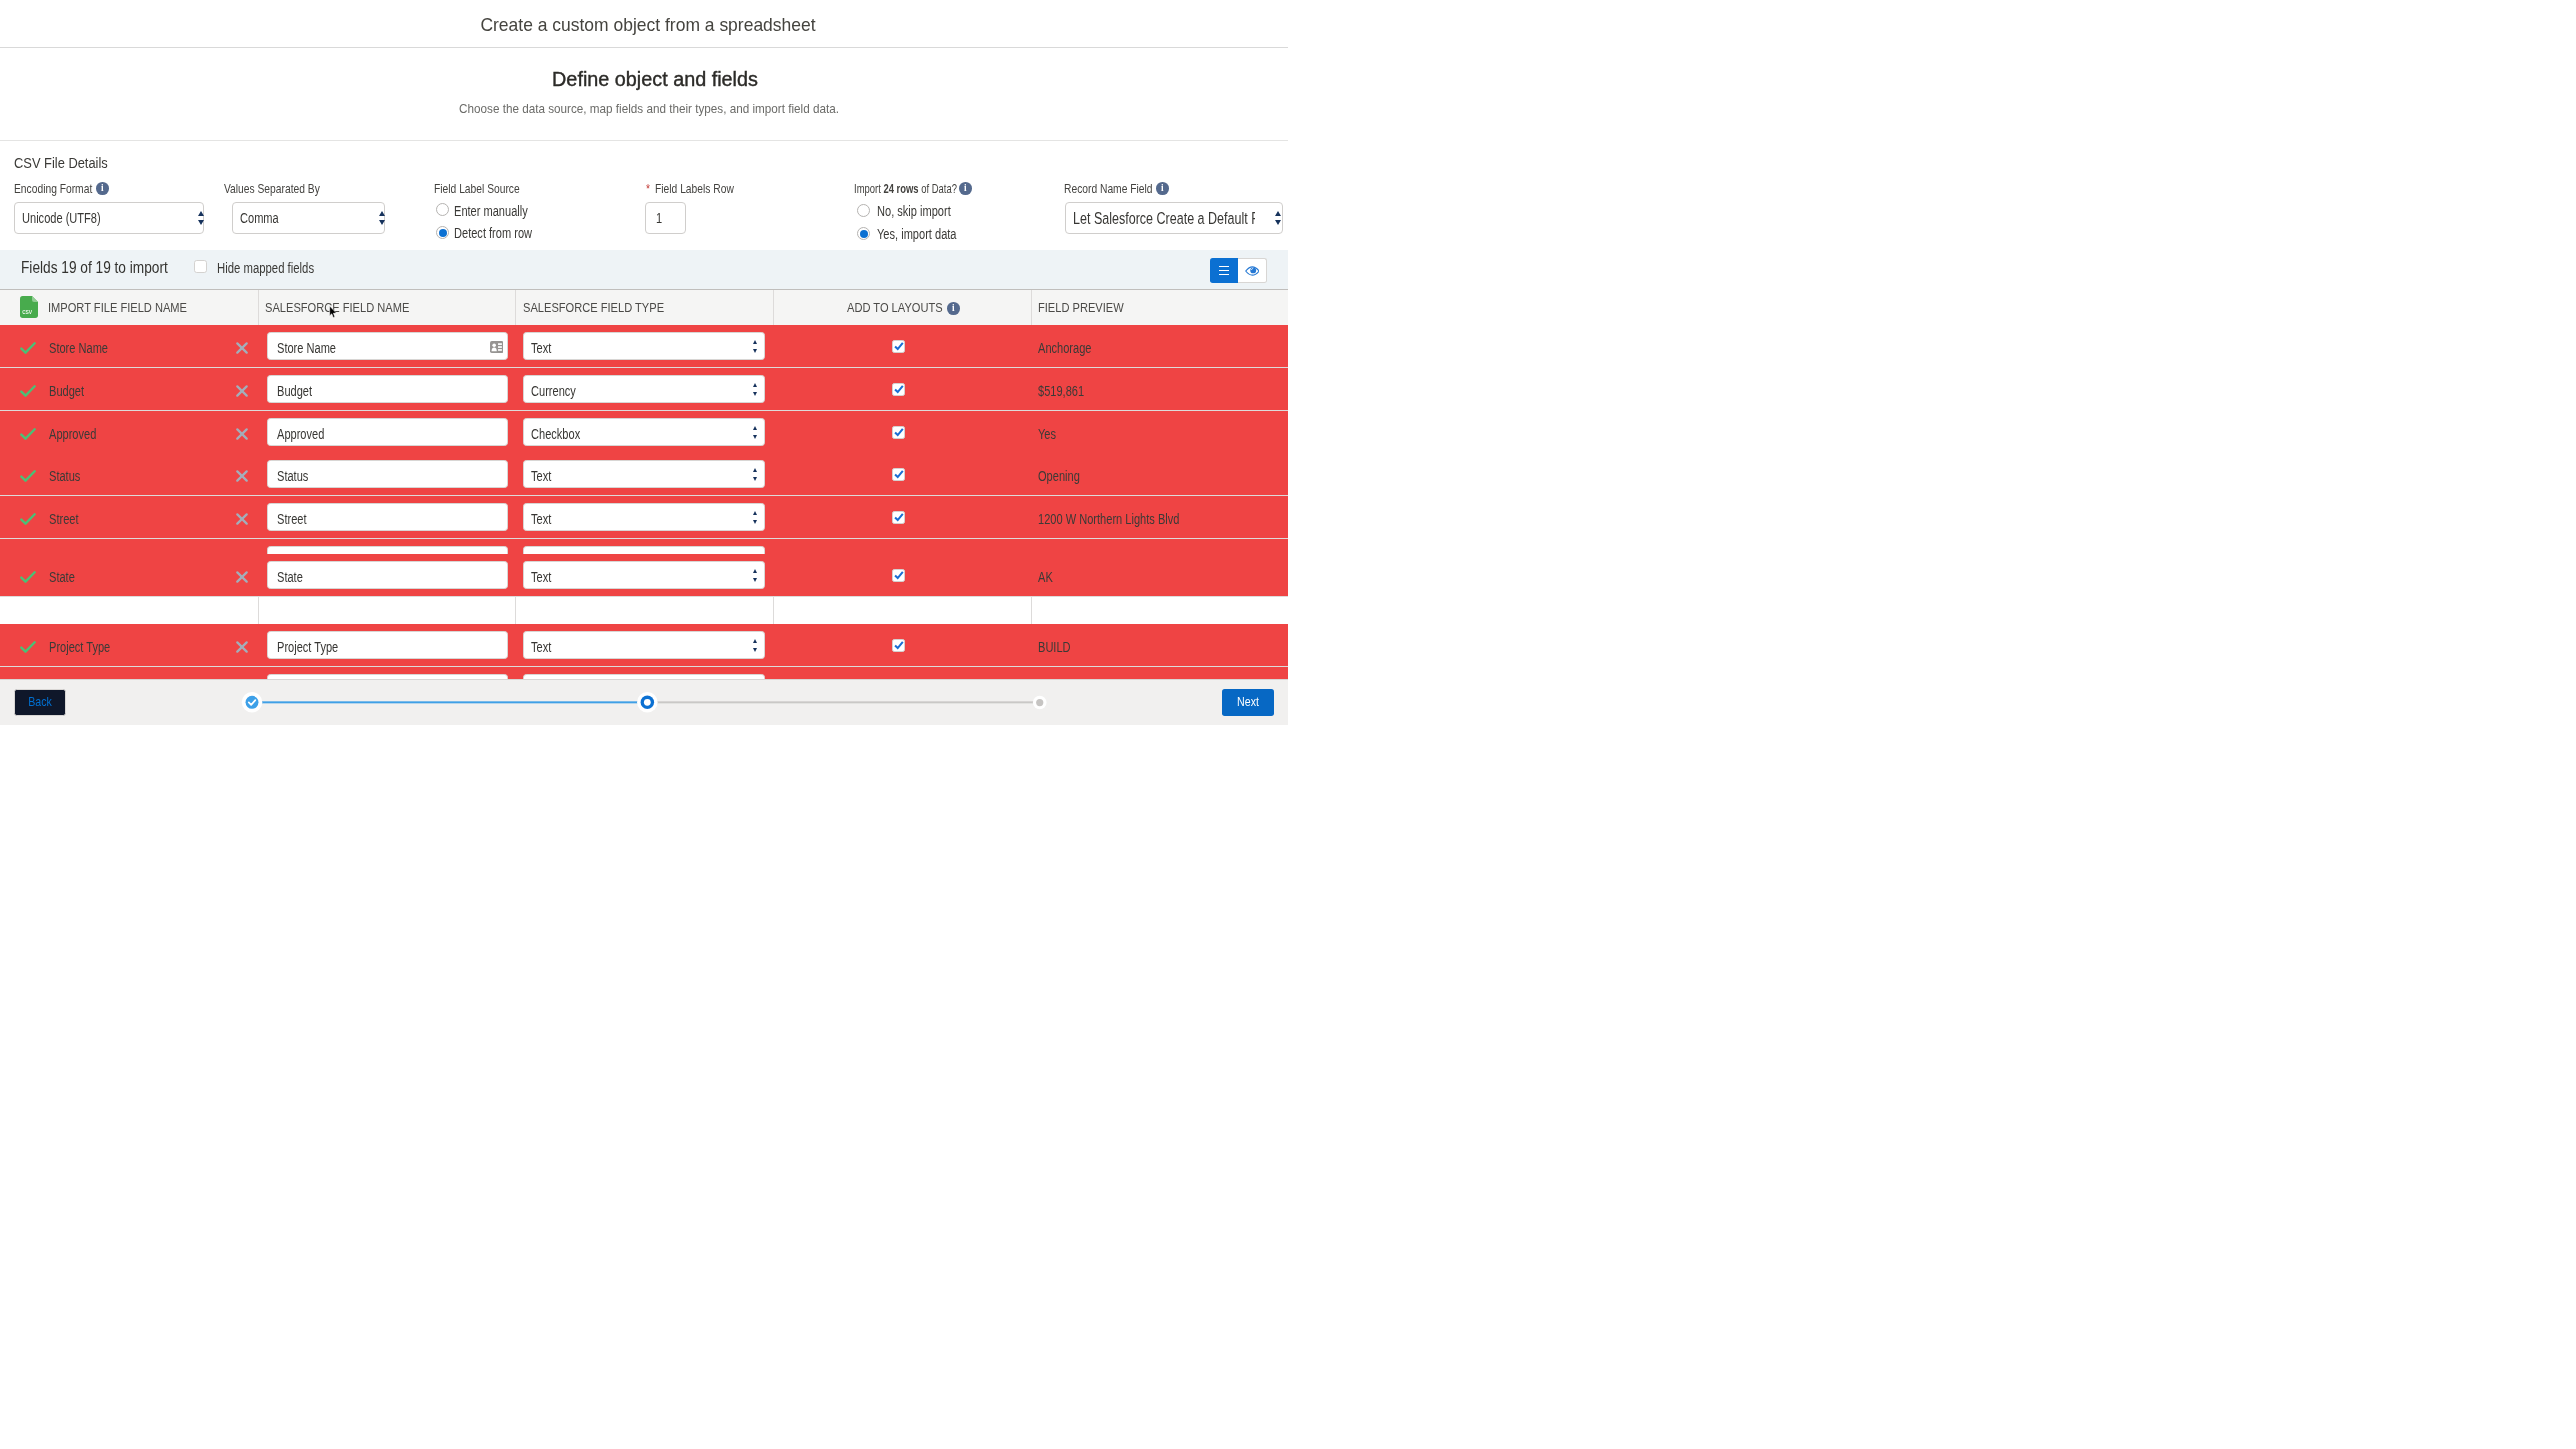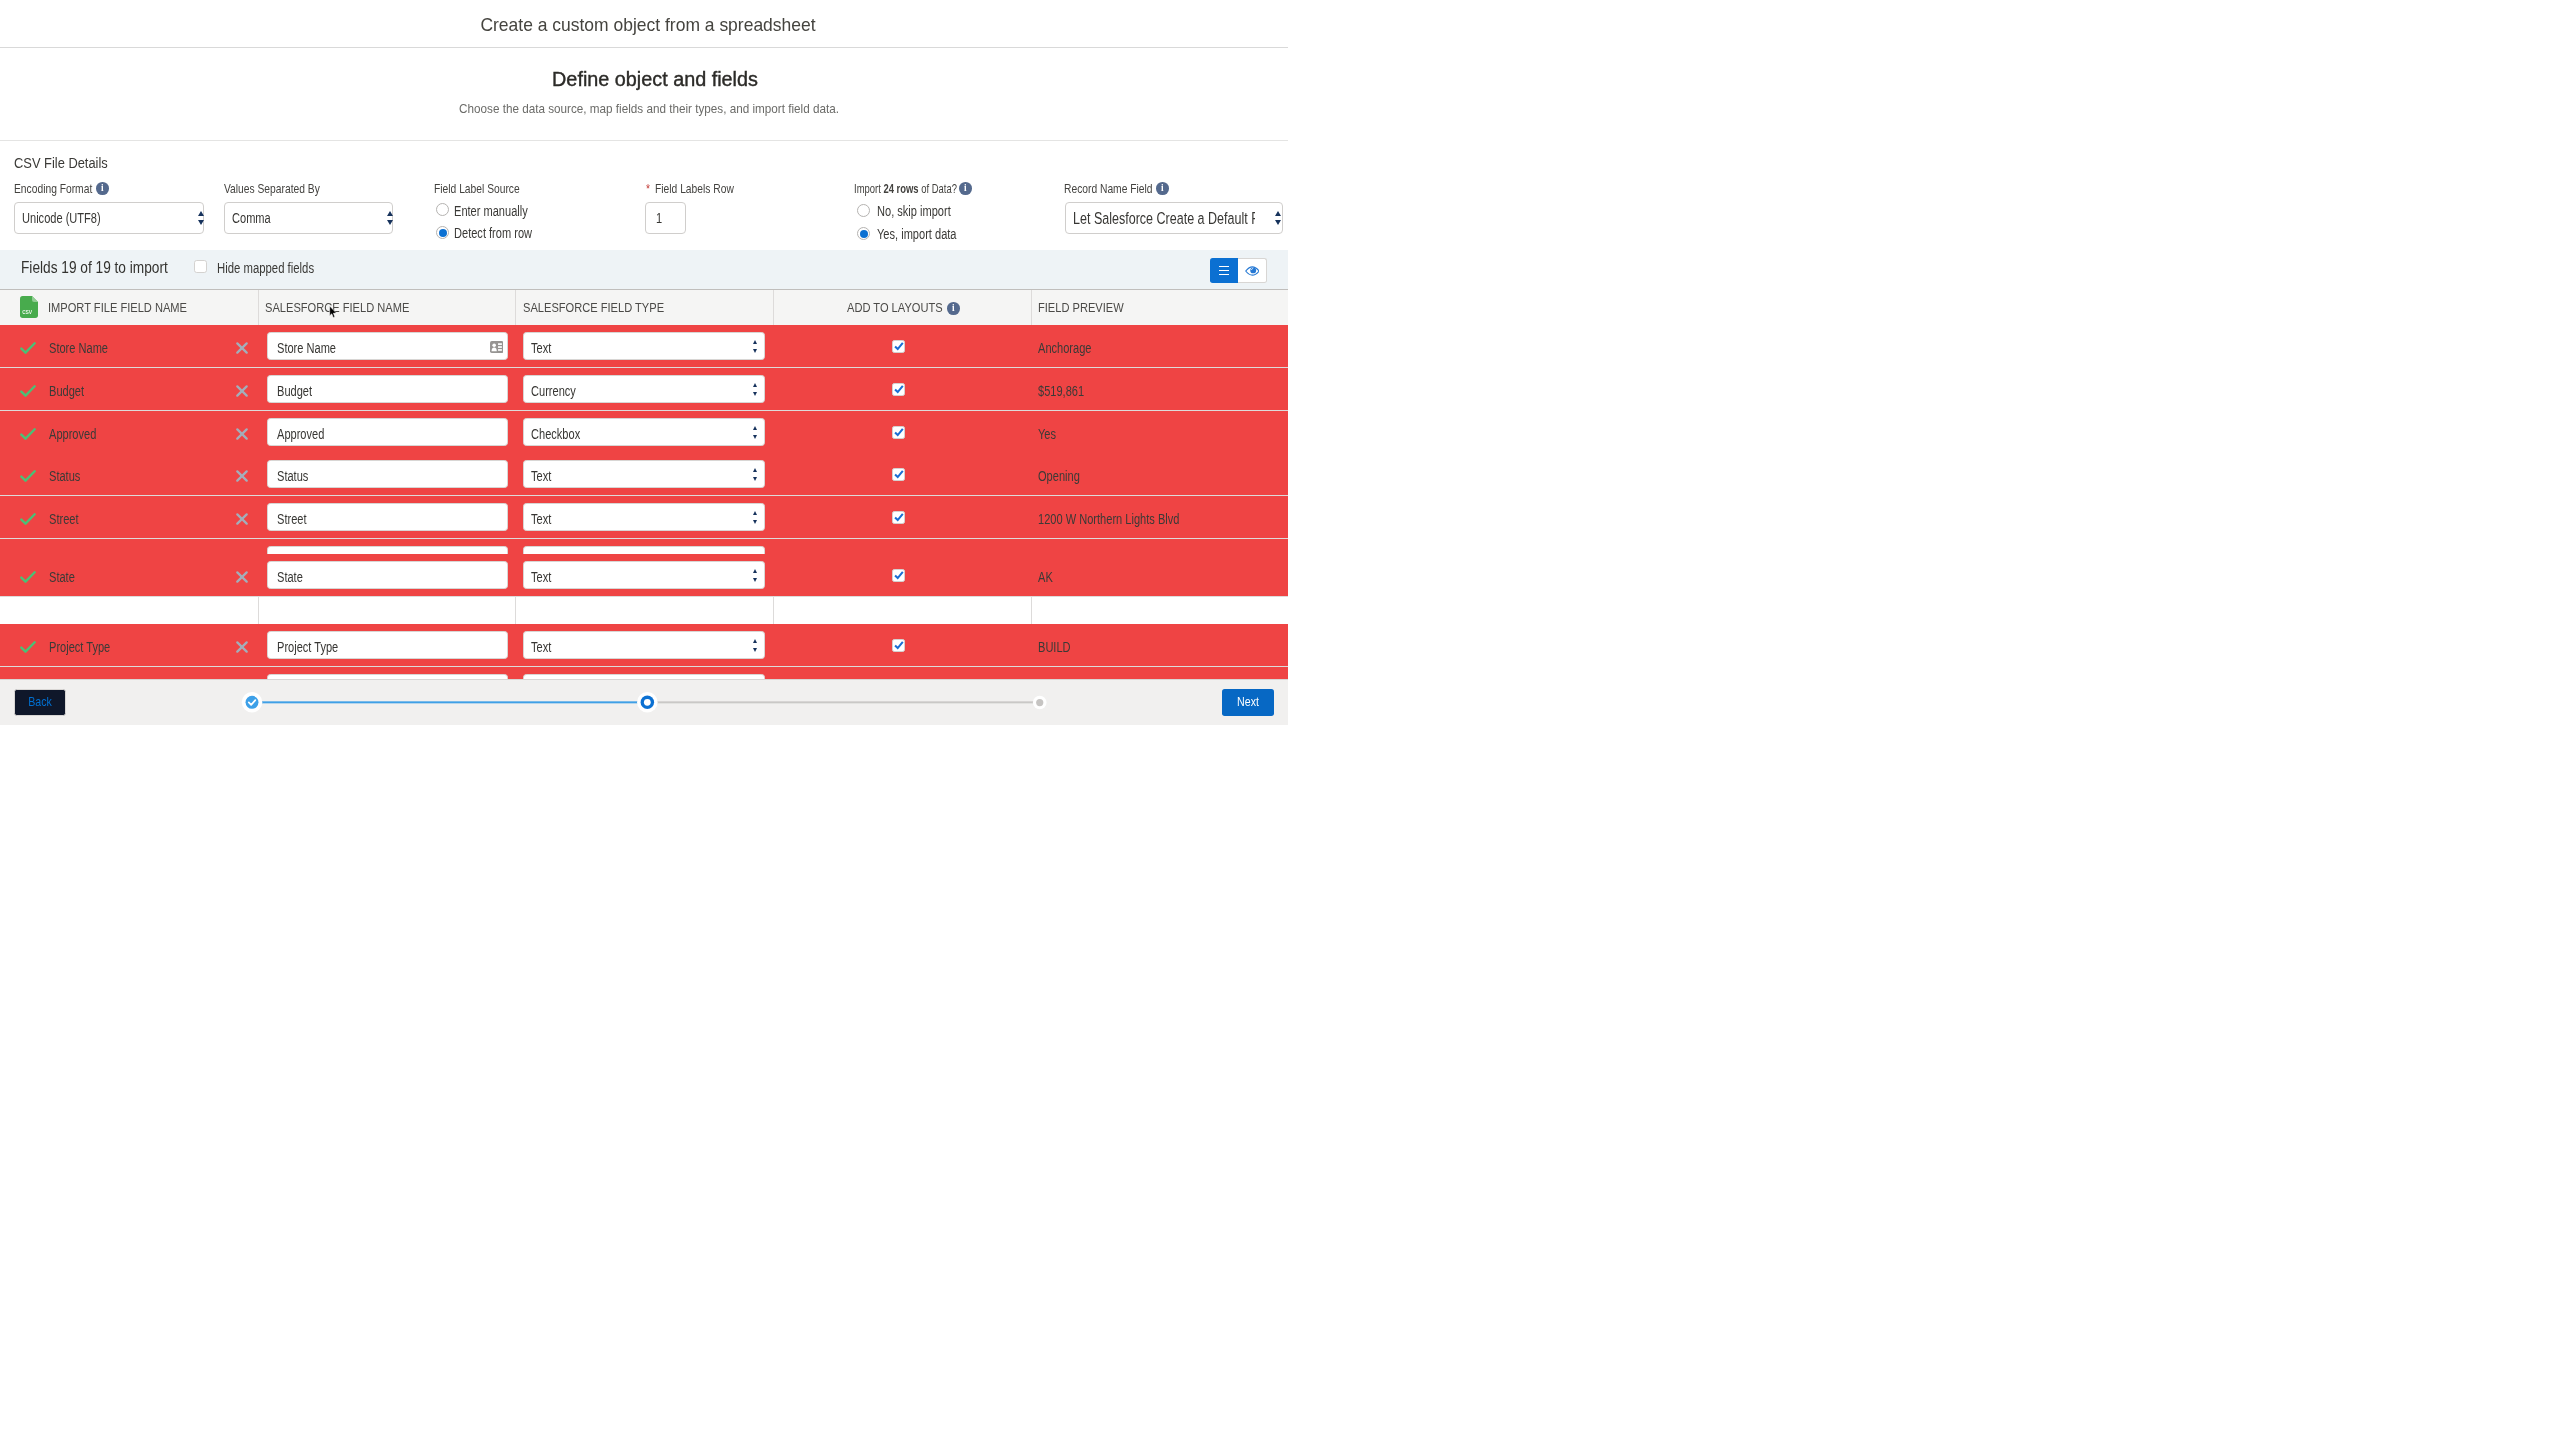--- a/index.html
+++ b/index.html
@@ -76,21 +76,21 @@
   <div class="infoi" style="left:96px;">i</div>
   <div class="sel" style="left:14px; width:190px;">
     <div class="txt">Unicode (UTF8)</div>
     <div class="arr2" style="right:5.4px; top:8px;">
         <div class="up"></div>
         <div class="dn"></div>
       </div>
   </div>
 
   <div class="lbl" style="left:224px;">Values Separated By</div>
-  <div class="sel" style="left:224px; width:169px;">
+  <div class="sel" style="left:232px; width:153px;">
     <div class="txt">Comma</div>
     <div class="arr2" style="right:5.4px; top:8px;">
         <div class="up"></div>
         <div class="dn"></div>
       </div>
   </div>
 
   <div class="lbl" style="left:434px;">Field Label Source</div>
   <div class="radio" style="left:436px; top:203px;"></div>
   <div class="rlbl" style="left:454px; top:203px;">Enter manually</div>

